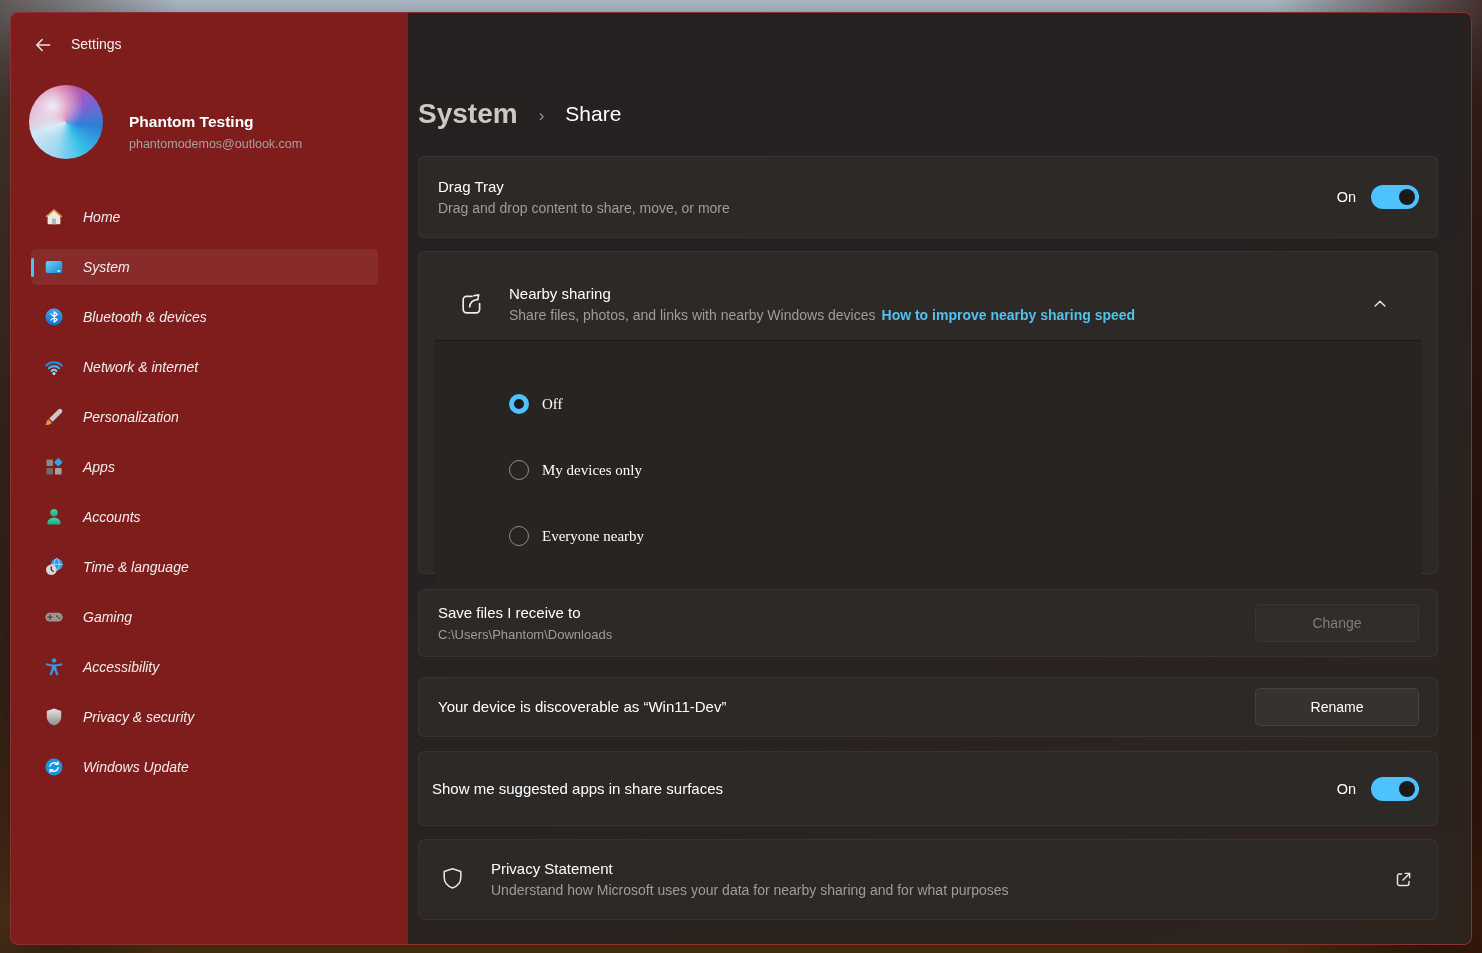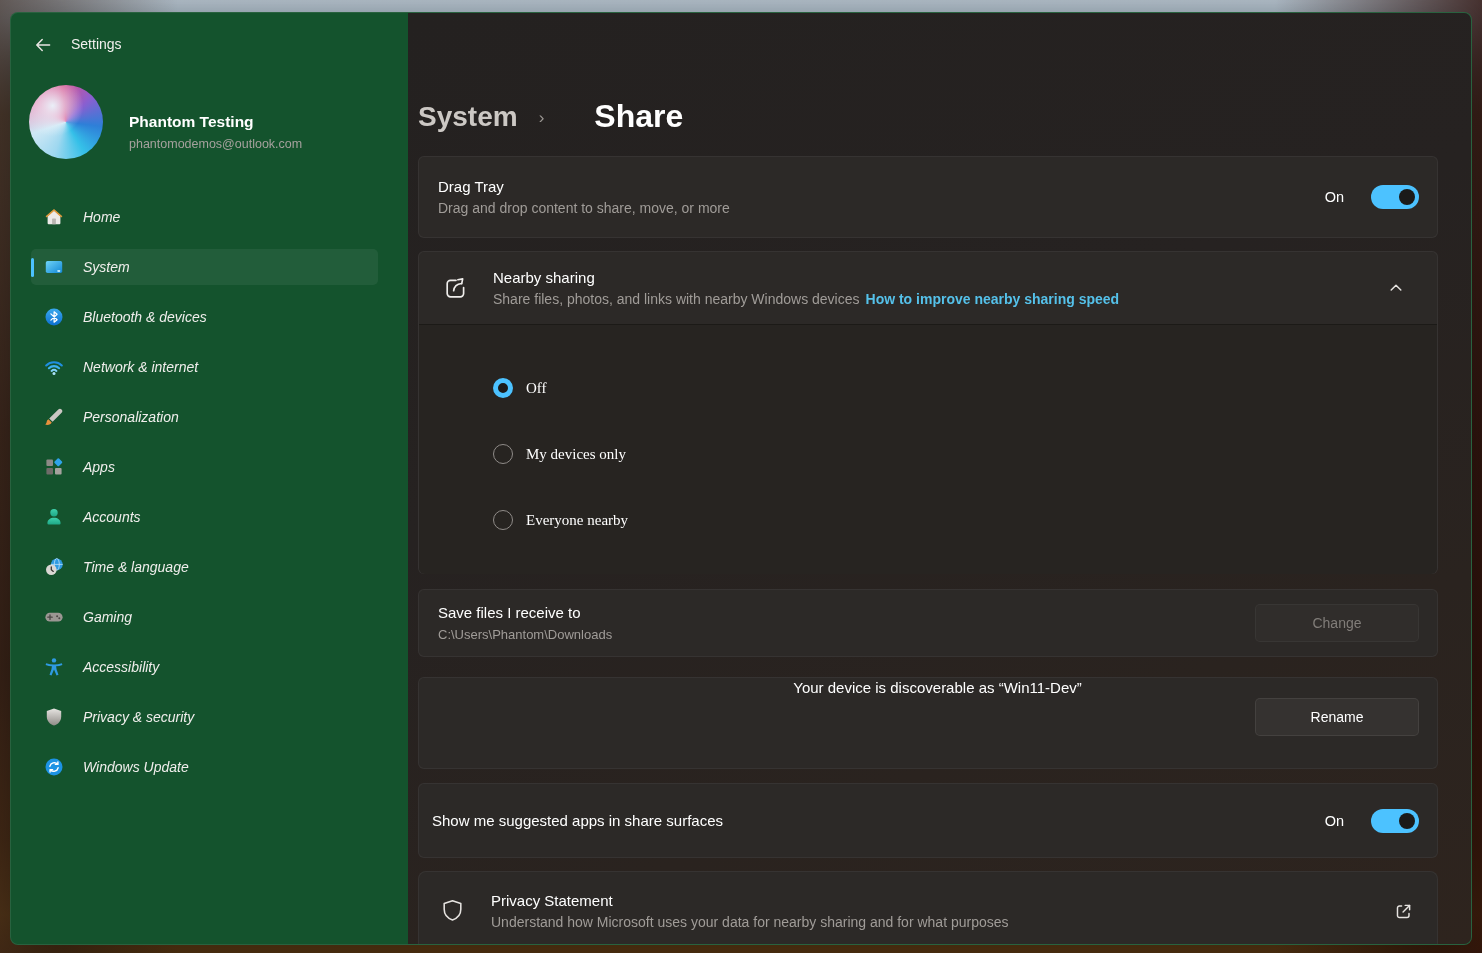--- a/index.html
+++ b/index.html
@@ -6,21 +6,21 @@
   html,body { width:1482px; height:953px; overflow:hidden; }
   body {
     font-family:"Liberation Sans","DejaVu Sans",sans-serif;
     background:
       linear-gradient(90deg, rgba(55,35,25,.65) 0%, rgba(0,0,0,0) 12%, rgba(0,0,0,0) 86%, rgba(45,15,10,.8) 100%),
       linear-gradient(180deg, #b5c2cd 0%, #a9b9c6 2%, #7d6c59 12%, #55392a 45%, #4a2c1b 70%, #6e4218 88%, #925f1f 96%, #6f4418 100%);
     position:relative;
   }
   .window {
     position:absolute; left:10px; top:12px; width:1462px; height:933px;
-    background:#14532d; border-radius:8px; overflow:hidden;
+    background:#7f1d1d; border-radius:8px; overflow:hidden;
     border:1px solid rgba(255,255,255,.09);
     box-shadow:0 22px 60px rgba(0,0,0,.55);
     color:#fff;
   }
   
   .back-btn { position:absolute; left:14px; top:16px; width:36px; height:32px; border-radius:5px;
     display:flex; align-items:center; justify-content:center; cursor:pointer; }
   .app-title { position:absolute; left:60px; top:23px; font-size:14px; color:#f2f0ee; }
   .caption-btns { position:absolute; right:5px; top:0; display:flex; }
   .caption-btn { width:46px; height:38px; display:flex; align-items:center; justify-content:center; cursor:pointer; }
@@ -60,63 +60,63 @@
   .nav-icon { width:20px; height:20px; margin-left:13px; display:flex; align-items:center; justify-content:center; }
   .nav-label { margin-left:19px; font-size:14px; color:#f0eeec; }
   
   .main {
     position:absolute; left:397px; top:0; right:0; bottom:0;
     background:linear-gradient(160deg, #242120 0%, #262221 40%, #2a231f 72%, #2e241e 100%);
   }
   .breadcrumb { position:absolute; left:10px; top:85px; display:flex; align-items:center; }
   .crumb-parent { font-size:28px; font-weight:600; color:#ccc8c4; cursor:pointer; }
   .crumb-sep { font-size:17px; color:#9a9692; margin:3px 21px 0 21px; }
-  .crumb-current { font-size:32px; font-weight:700; color:#ffffff;margin-left:29px; }
+  .crumb-current { font-size:21px; font-weight:400; color:#ffffff; }
   .cards { position:absolute; left:10px; top:143px; width:1020px; }
   .card {
     background:#2c2927; border:1px solid rgba(255,255,255,.05);
     border-radius:6px; display:flex; align-items:center; position:relative;
   }
   .card-title { font-size:15px; color:#fff; line-height:20px; }
   .card-sub { font-size:14px; color:#a09c98; line-height:19px; margin-top:2px; }
-  .right-side { margin-left:auto; display:flex; align-items:center; padding-right:18px;gap:12px; }
+  .right-side { margin-left:auto; display:flex; align-items:center; padding-right:18px; }
   .toggle-label { font-size:14.5px; color:#fff; margin-right:15px; }
   .toggle {
     width:48px; height:24px; border-radius:12px; background:#4CC2FF; position:relative; cursor:pointer;
   }
   .toggle .knob {
     position:absolute; right:4px; top:4px; width:16px; height:16px; border-radius:50%; background:#1b1a19;
   }
   .win-btn {
     width:164px; height:38px; border-radius:5px; font-size:14px; font-family:inherit;
     background:#353230; border:1px solid rgba(255,255,255,.075); color:#fff; cursor:pointer;
   }
   .win-btn.disabled { background:#302d2b; border-color:rgba(255,255,255,.045); color:#817d79; cursor:default; }
   
   .card.drag-tray { height:82px; padding-left:19px; margin-bottom:13px; }
   
-  .card.nearby { height:323px; margin-bottom:15px; display:block; padding:0; }
+  .card.nearby { height:323px; margin-bottom:15px; display:block; padding:16px; }
   .nearby-header { height:72px; display:flex; align-items:center; padding-left:23px; }
   .nearby-text { margin-left:24px; }
   .nearby-sub-row { display:flex; gap:6px; }
   .link { color:#55C1EA; font-weight:600; cursor:pointer; }
   .chevron-btn { margin-left:auto; margin-right:24px; width:34px; height:30px; display:flex; align-items:center; justify-content:center; cursor:pointer; border-radius:4px; }
   .nearby-body {
     height:250px; background:#272421; border-top:1px solid rgba(0,0,0,.28);
     border-radius:0 0 6px 6px; padding-top:43px;
   }
   .radio-row { height:40px; display:flex; align-items:center; margin-left:74px; margin-bottom:26px; cursor:pointer; }
   .radio { width:20px; height:20px; border-radius:50%; flex:0 0 auto; }
   .radio.checked { background:#1c1b1a; border:5px solid #4CC2FF; }
   .radio.unchecked { background:transparent; border:1px solid #8f8b88; }
   .radio-label { margin-left:13px; font-size:15px; color:#fff;font-family:Liberation Serif, serif; }
   
   .card.save-files { height:68px; padding-left:19px; margin-bottom:20px; }
   
-  .card.discoverable { height:92px; padding-left:19px; margin-bottom:14px;flex-direction:column; }
+  .card.discoverable { height:60px; padding-left:19px; margin-bottom:14px; }
   
   .card.suggested { height:75px; padding-left:13px; margin-bottom:13px; }
   
   .card.privacy { height:81px; padding-left:21px; cursor:pointer;border-radius:8px; }
   .privacy-text { margin-left:26px; }
 </style>
 </head>
 <body>
 
 <div class="window">

